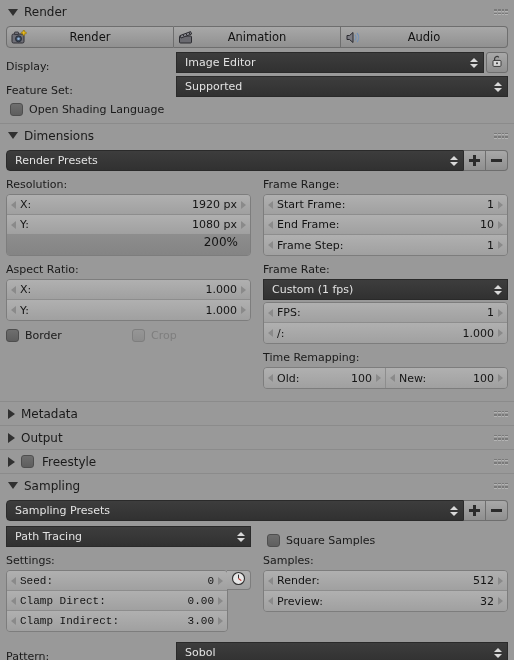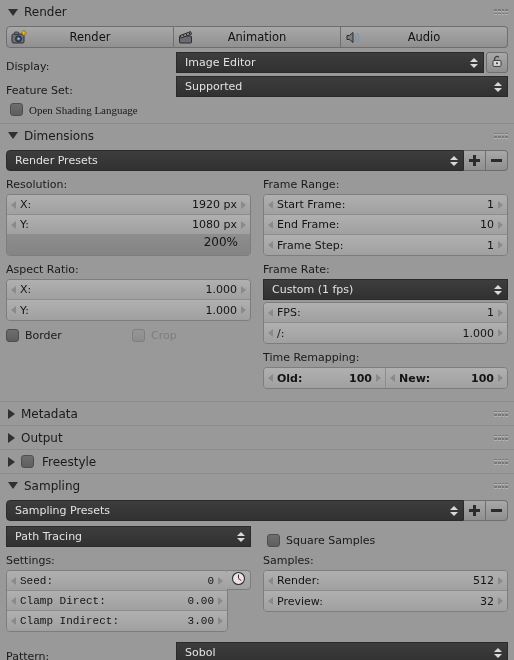--- a/index.html
+++ b/index.html
@@ -230,21 +230,21 @@
     <span class="label" style="width:170px;">Feature Set:</span>
     <div class="dropdown" style="flex:1;">
       <span>Supported</span>
       <span class="updown">
           <i class="u"></i>
           <i class="d"></i>
         </span>
     </div>
   </div>
 
-  <div class="row" style="margin:6px 6px 0 10px;font-family:Liberation Serif, serif;">
+  <div class="row" style="margin:6px 6px 0 10px;">
     <span class="cbox"></span>
     <span class="cbtext">Open Shading Language</span>
   </div>
 
   <div class="panel-header" style="margin-top:7px;">
     <span class="tri tri-down"></span>
     <span class="panel-title">Dimensions</span>
     <span class="grip">
         <i></i>
         <i></i>
@@ -363,21 +363,21 @@
         </div>
         <div class="numfield">
           <span class="arrL"></span>
           <span class="nlabel">/:</span>
           <span class="nvalue">1.000</span>
           <span class="arrR"></span>
         </div>
       </div>
 
       <div class="subhead" style="margin-top:7px;">Time Remapping:</div>
-      <div class="group" style="display:flex;font-weight:bold;">
+      <div class="group" style="display:flex;">
         <div class="numfield" style="flex:1;border-right:1px solid #8d8d8d;border-bottom:none;">
           <span class="arrL"></span>
           <span class="nlabel">Old:</span>
           <span class="nvalue">100</span>
           <span class="arrR"></span>
         </div>
         <div class="numfield" style="flex:1;border-bottom:none;">
           <span class="arrL"></span>
           <span class="nlabel">New:</span>
           <span class="nvalue">100</span>

